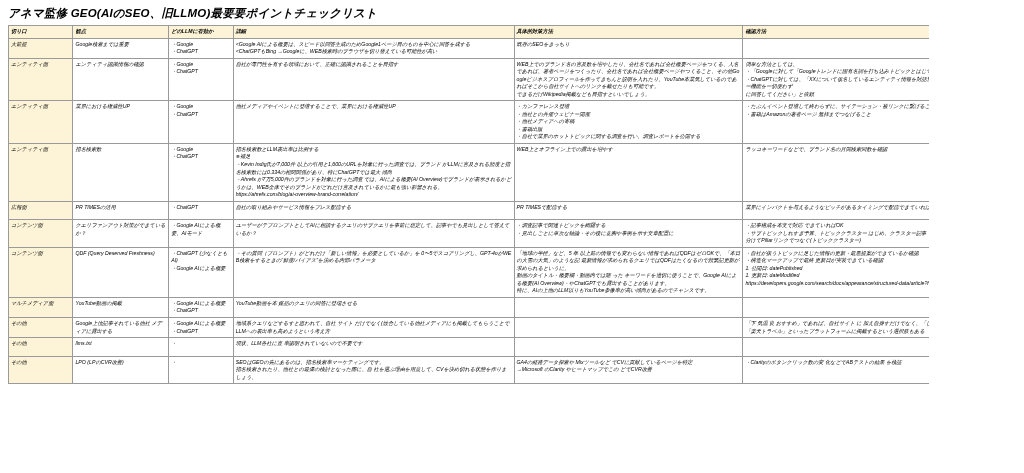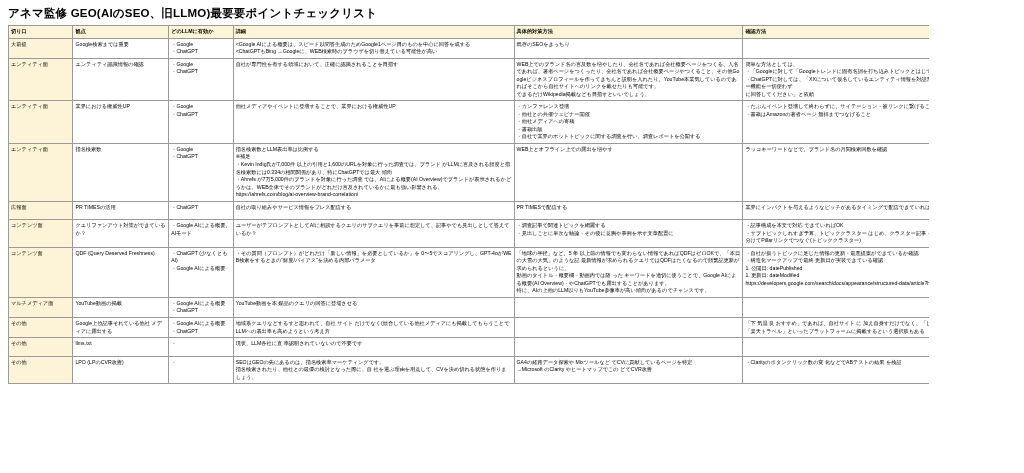--- a/index.html
+++ b/index.html
@@ -1,17 +1,17 @@
 <!DOCTYPE html>
 <html><head>
 <meta charset="utf-8">
 <style>
   html,body{margin:0;padding:0;background:#ffffff;}
   body{font-family:"Liberation Sans","DejaVu Sans",sans-serif;color:#000;}
-  .page{width:929px;height:473px;position:relative;overflow:hidden;background:#fff;}
+  .page{width:929px;height:473px;position:relative;overflow:hidden;background:#fff;font-style:italic;}
   .title{padding:6px 0 4px 8px;font-size:11.5px;font-weight:bold;letter-spacing:0.2px;}
   table.sheet{border-collapse:collapse;table-layout:fixed;width:1008px;margin-left:8px;}
   table.sheet td,table.sheet th{border:1px solid #9a9a9a;vertical-align:top;font-size:5.2px;line-height:1.45;padding:2px 2px;word-break:break-all;overflow:hidden;}
   thead th{background:#fdf3d6;font-weight:bold;text-align:left;font-size:6px;padding:3px 2px;vertical-align:middle;}
   .col-cat{width:62px;}
   .col-point{width:92px;}
   .col-llm{width:62px;}
   .col-detail{width:270px;}
   .col-method{width:220px;}
   .col-verify{width:210px;}

